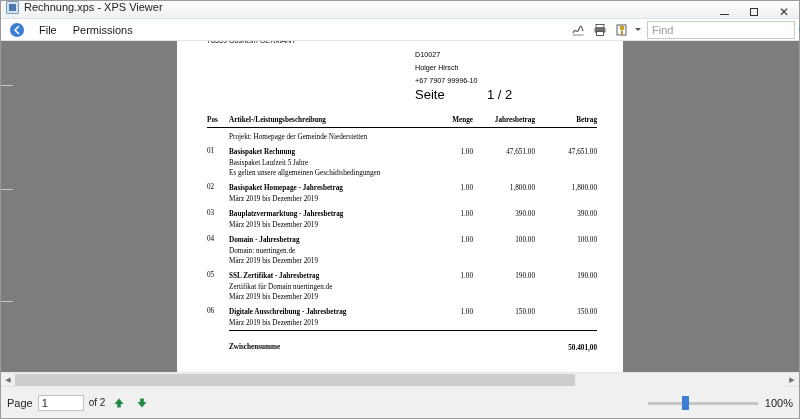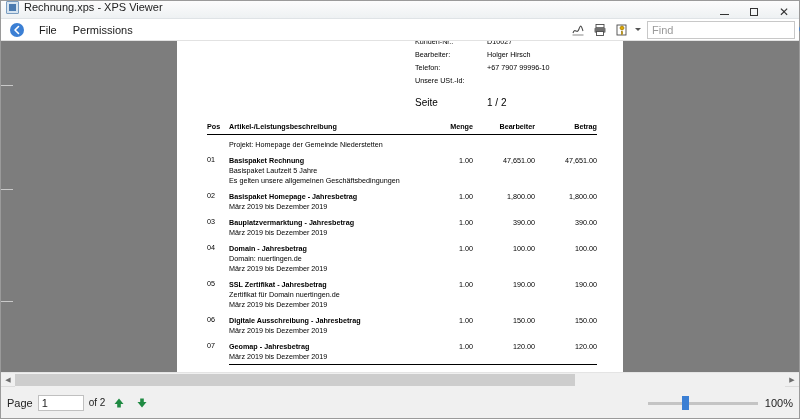--- a/index.html
+++ b/index.html
@@ -141,31 +141,31 @@
     padding: 0 26px 0 30px;
     position: relative;
     top: -6px;
   }
 
   
   .meta-row { display: flex; font-size: 7.2px; line-height: 12px; }
   .addr-line { font-size: 7.2px; line-height: 12px; }
   .meta-table { margin-left: auto; width: 182px; display: flex; }
   .meta-labels { width: 72px; }
-  .meta-values { flex: 1 1 auto; }
+  .meta-values { flex: 1 1 auto; margin-top: 13px; }
   .meta-labels div, .meta-values div { font-size: 7.2px; line-height: 13px; }
 
   .seite-row {
-    display: flex; margin-top: 10px; font-size: 10px;
+    display: flex; font-size: 13px;
   }
   .seite-row .sp { margin-left: auto; width: 182px; display: flex; }
   .seite-row .sp .l { width: 72px; }
 
   
-  .items { width: 100%; border-collapse: collapse; margin-top: 14px; }
+  .items { width: 100%; border-collapse: collapse; margin-top: 14px; font-family: Liberation Serif, serif; }
   .items th {
     font-size: 7.2px; font-weight: bold; text-align: left;
     padding: 0 0 3px 0; vertical-align: bottom;
   }
   .items td {
     font-size: 7.2px; vertical-align: top;
     padding: 0;
   }
   .col-pos { width: 22px; }
   .col-desc { }
@@ -309,28 +309,22 @@
 
   <div class="doc-area">
     <div class="tick" style="top:44px;"></div>
     <div class="tick" style="top:148px;"></div>
     <div class="tick" style="top:260px;"></div>
 
     <div class="page">
       <div class="page-inner">
 
         <div class="meta-row">
+          <div class="addr-line">78559 Gosheim GERMANY</div>
           <div class="meta-table">
-            <div class="meta-labels">
-              <div>Kunden-Nr.:</div>
-              <div></div>
-              <div>Bearbeiter:</div>
-              <div>Telefon:</div>
-              <div>Unsere USt.-Id:</div>
-            </div>
             <div class="meta-values">
               <div>D10027</div>
               <div></div>
               <div>Holger Hirsch</div>
               <div>+67 7907 99996-10</div>
             </div>
           </div>
         </div>
 
         <div class="seite-row">
@@ -339,21 +333,21 @@
             <div>1 / 2</div>
           </div>
         </div>
 
         <table class="items">
           <thead>
             <tr>
               <th class="col-pos hr-line">Pos</th>
               <th class="col-desc hr-line">Artikel-/Leistungsbeschreibung</th>
               <th class="col-menge hr-line">Menge</th>
-              <th class="col-einzel hr-line">Bearbeiter</th>
+              <th class="col-einzel hr-line">Jahresbetrag</th>
               <th class="col-betrag hr-line">Betrag</th>
             </tr>
           </thead>
           <tbody>
             <tr class="proj-row">
               <td></td>
               <td colspan="4">Projekt: Homepage der Gemeinde Niederstetten</td>
             </tr>
 
             <tr class="item-block">
@@ -418,30 +412,20 @@
               <td class="col-pos">06</td>
               <td class="col-desc">
                 <div class="item-title">Digitale Ausschreibung - Jahresbetrag</div>
                 <div class="item-sub">März 2019 bis Dezember 2019</div>
               </td>
               <td class="col-menge num">1.00</td>
               <td class="col-einzel num">150.00</td>
               <td class="col-betrag num">150.00</td>
             </tr>
 
-            <tr class="item-block">
-              <td class="col-pos">07</td>
-              <td class="col-desc">
-                <div class="item-title">Geomap - Jahresbetrag</div>
-                <div class="item-sub">März 2019 bis Dezember 2019</div>
-              </td>
-              <td class="col-menge num">1.00</td>
-              <td class="col-einzel num">120.00</td>
-              <td class="col-betrag num">120.00</td>
-            </tr>
 
             <tr class="sum-row">
               <td></td>
               <td class="sum-rule">Zwischensumme</td>
               <td class="sum-rule"></td>
               <td class="sum-rule"></td>
               <td class="sum-rule num">50.401,00</td>
             </tr>
 
           </tbody>

